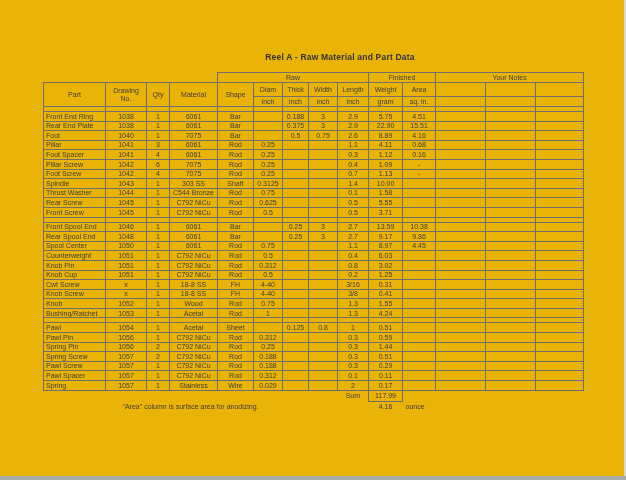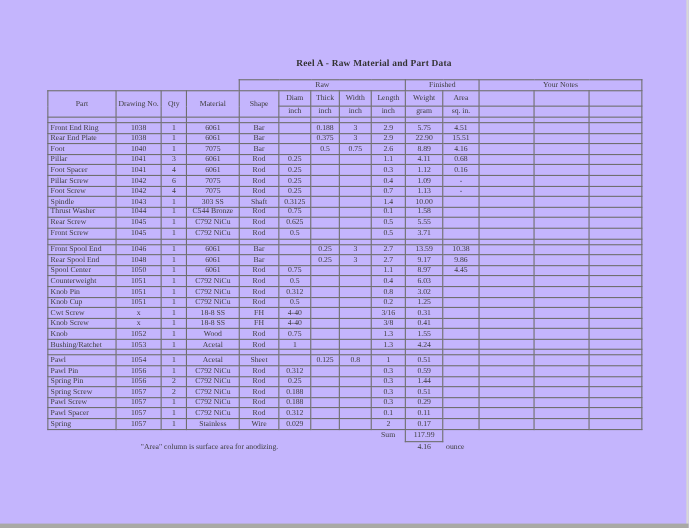--- a/index.html
+++ b/index.html
@@ -1,20 +1,20 @@
 <!DOCTYPE html>
 <html><head>
 <meta charset="utf-8">
 <style>
   html,body{margin:0;padding:0;}
   body{width:626px;height:480px;overflow:hidden;background:#e9e9e7;}
   .sheet{
     position:relative;width:626px;height:480px;
-    background:#c4b5fd;
-    font-family:Liberation Serif, serif;
+    background:#eab308;
+    font-family:Liberation Sans, sans-serif;
     color:#3d3d3d;
   }
   .scan-edge-bottom{position:absolute;left:0;bottom:0;width:626px;height:4px;background:#a9a9a6;}
   .scan-edge-right{position:absolute;right:0;top:0;width:2px;height:480px;background:#d8d8d5;}
   .title{
     position:absolute;top:52px;left:54px;width:572px;
     text-align:center;font-size:8.5px;font-weight:bold;color:#333;
     letter-spacing:0.2px;
   }
   table.parts{

